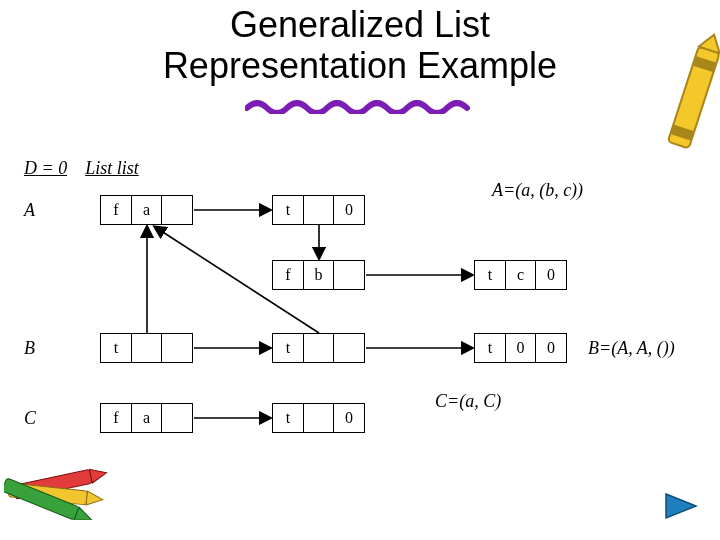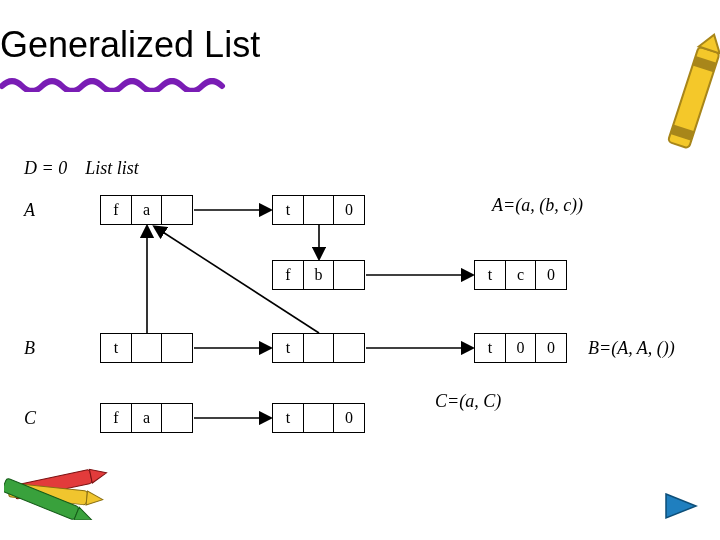--- a/index.html
+++ b/index.html
@@ -6,36 +6,37 @@
   body {
     margin: 0;
     width: 720px;
     height: 540px;
     font-family: "Comic Sans MS", cursive, sans-serif;
     background: #fff;
     position: relative;
     overflow: hidden;
   }
   .title {
-    text-align: left;
+    text-align: center;
     font-size: 36px;
     color: #000;
-    padding-top: 24px;
+    padding-top: 4px;
     line-height: 1.15;
     position: relative;
   }
   .squiggle {
     width: 230px;
     height: 14px;
     margin: 0 auto 6px auto;
   }
   .row-label {
     font-family: Georgia, "Times New Roman", serif;
     font-style: italic;
     font-size: 18px;
+    text-decoration: underline;
   }
   .node {
     position: absolute;
     display: flex;
     height: 30px;
   }
   .cell {
     border: 1.5px solid #000;
     width: 32px;
     height: 30px;
@@ -87,33 +88,34 @@
     bottom: 20px;
     width: 34px;
     height: 28px;
   }
 </style>
 </head>
 <body>
 
 <div class="title">
   <div>Generalized List</div>
+  <div>Representation Example</div>
   <svg class="squiggle" viewBox="0 0 230 14">
     <path d="M2 8 Q 12 -2 22 8 T 42 8 T 62 8 T 82 8 T 102 8 T 122 8 T 142 8 T 162 8 T 182 8 T 202 8 T 222 8" stroke="#7a1db5" stroke-width="6" fill="none" stroke-linecap="round"></path>
   </svg>
 </div>
 
 <div class="label-col" style="top:158px">
   <span class="row-label">D = 0</span>
   &nbsp;&nbsp;
   <span class="row-label">List  list</span>
 </div>
 
 <div class="label-col" style="top:200px">A</div>
-<div class="annot" style="left:492px; top:195px">A=(a, (b, c))</div>
+<div class="annot" style="left:492px; top:180px">A=(a, (b, c))</div>
 
 <div class="node" style="left:100px; top:195px">
   <div class="cell">f</div>
   <div class="cell">a</div>
   <div class="cell"></div>
 </div>
 <div class="node" style="left:272px; top:195px">
   <div class="cell">t</div>
   <div class="cell"></div>
   <div class="cell">0</div>

